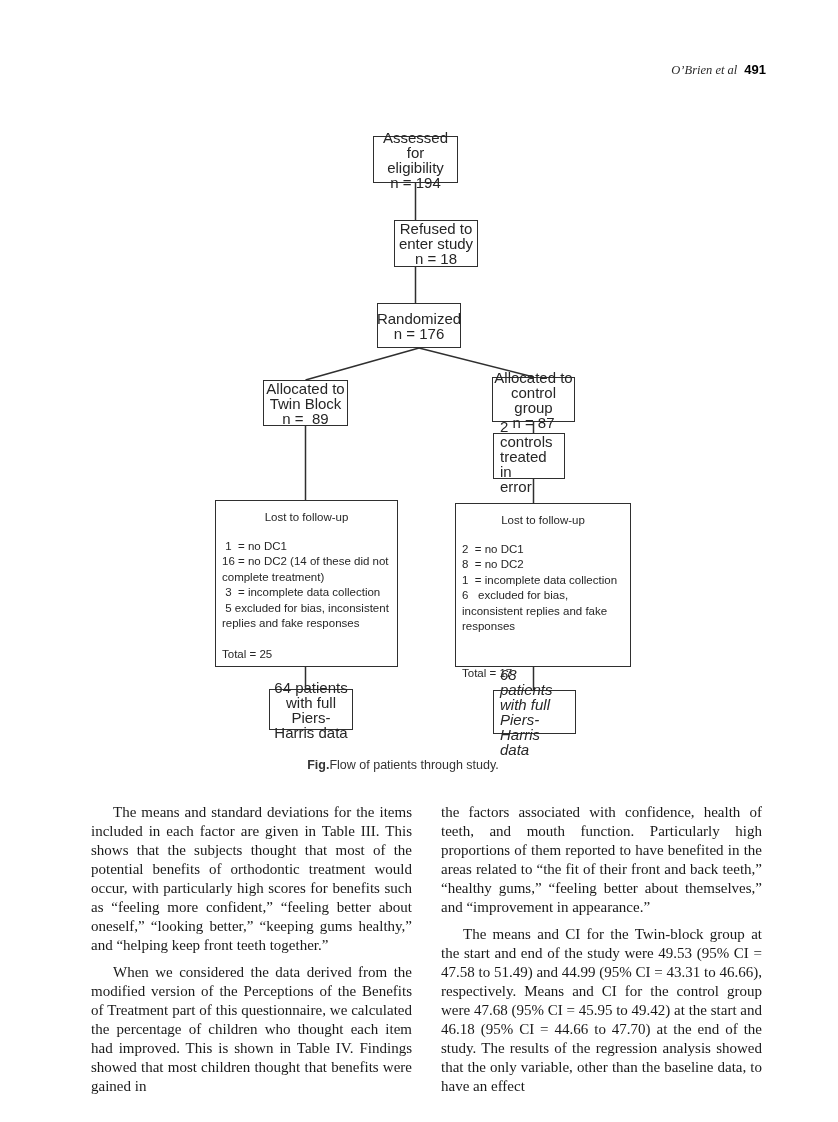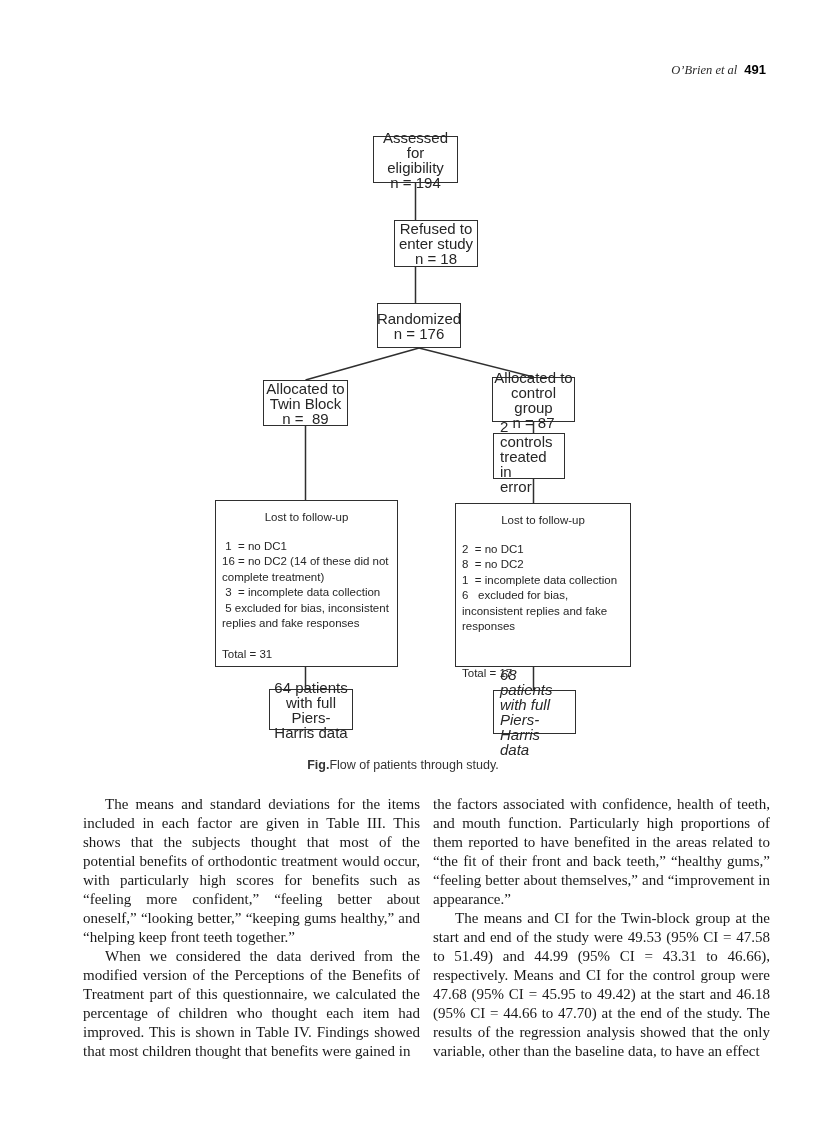--- a/index.html
+++ b/index.html
@@ -55,21 +55,21 @@
     font-family:"Liberation Sans", sans-serif;
     font-size:12.5px;color:#333;
   }
   .fig-caption .fig-label{font-weight:bold;}
   
   .body-cols{
     position:absolute;left:83px;top:795px;width:687px;
     display:flex;gap:13px;
   }
   .col{width:337px;font-size:15px;line-height:19px;text-align:justify;color:#191919;}
-  .col p{margin:0;}
+  .col p{margin:8px;}
   .col p.indent{text-indent:22px;}
 </style>
 </head>
 <body>
 
 <div class="page">
 
   <div class="hdr-right">
     <span>O’Brien et al</span><span class="pagenum">491</span>
   </div>
@@ -113,21 +113,21 @@
 
   <div class="fc-big" style="left:215px;top:500px;width:183px;height:167px;">
     <div class="lost-title">Lost to follow-up</div>
     <div class="lost-body"> 1  = no DC1
 16 = no DC2 (14 of these did not
 complete treatment)
  3  = incomplete data collection
  5 excluded for bias, inconsistent
 replies and fake responses
 
-Total = 31</div>
+Total = 25</div>
   </div>
 
   <div class="fc-big" style="left:455px;top:503px;width:176px;height:164px;">
     <div class="lost-title">Lost to follow-up</div>
     <div class="lost-body">2  = no DC1
 8  = no DC2
 1  = incomplete data collection
 6   excluded for bias,
 inconsistent replies and fake
 responses

